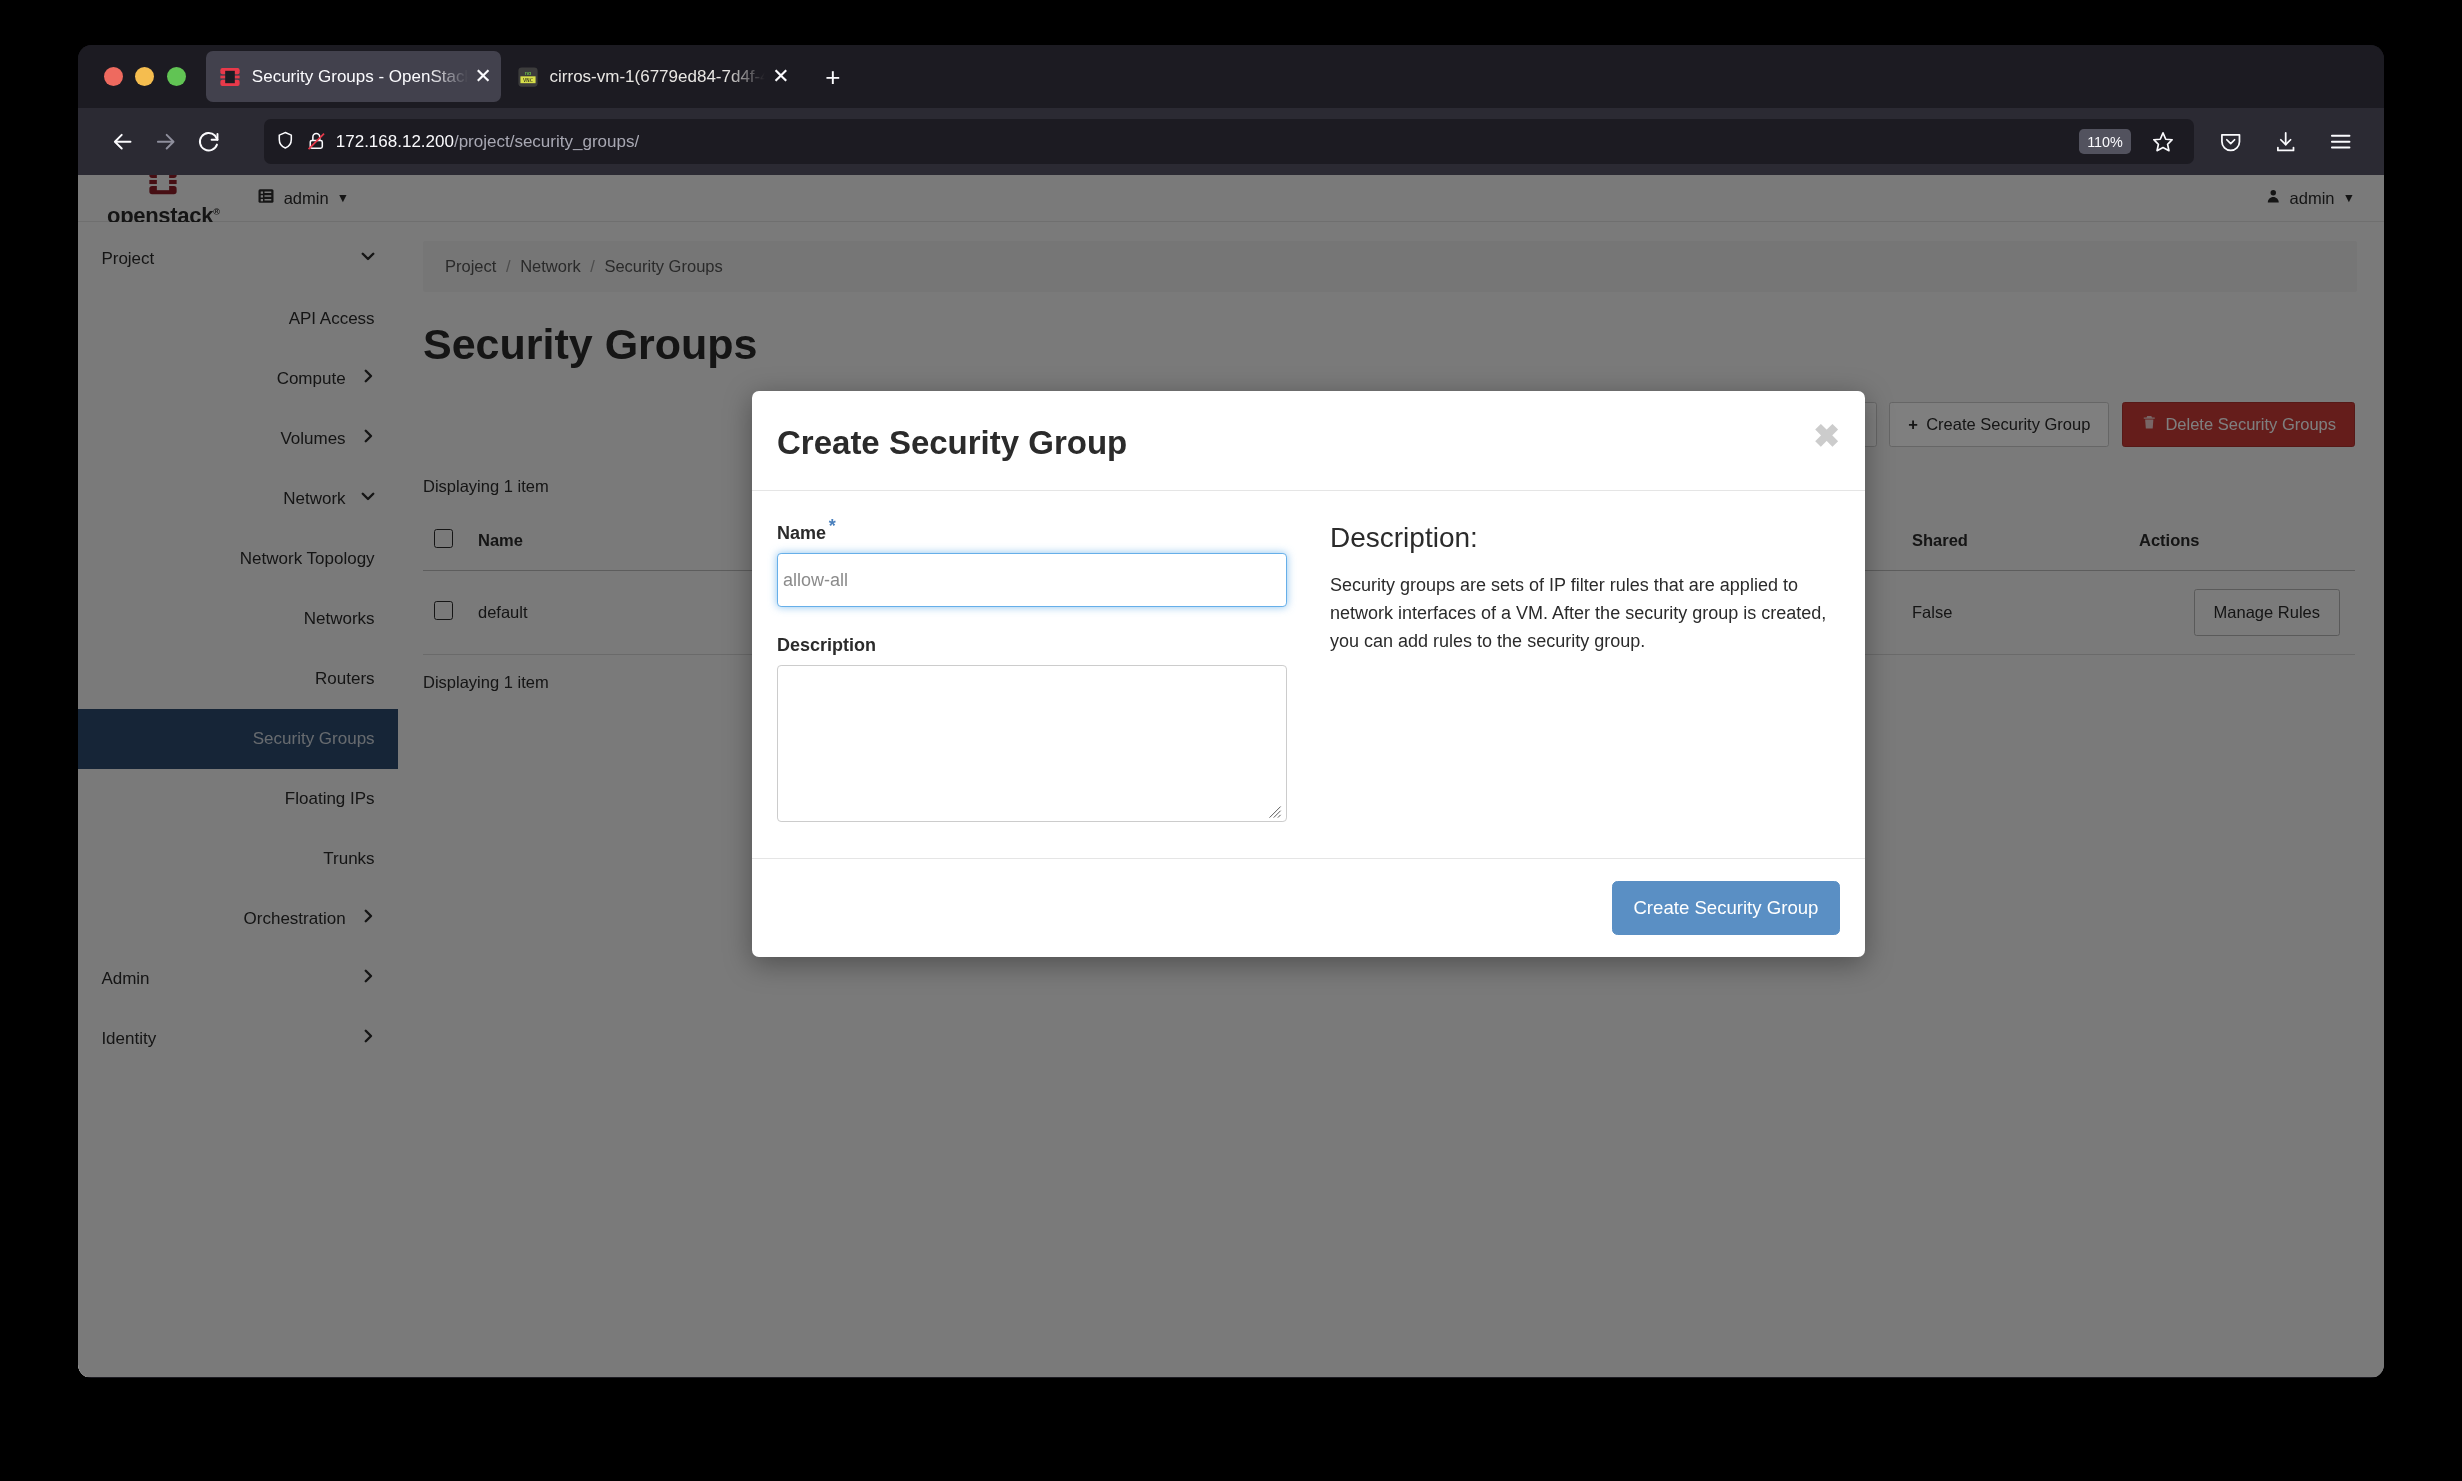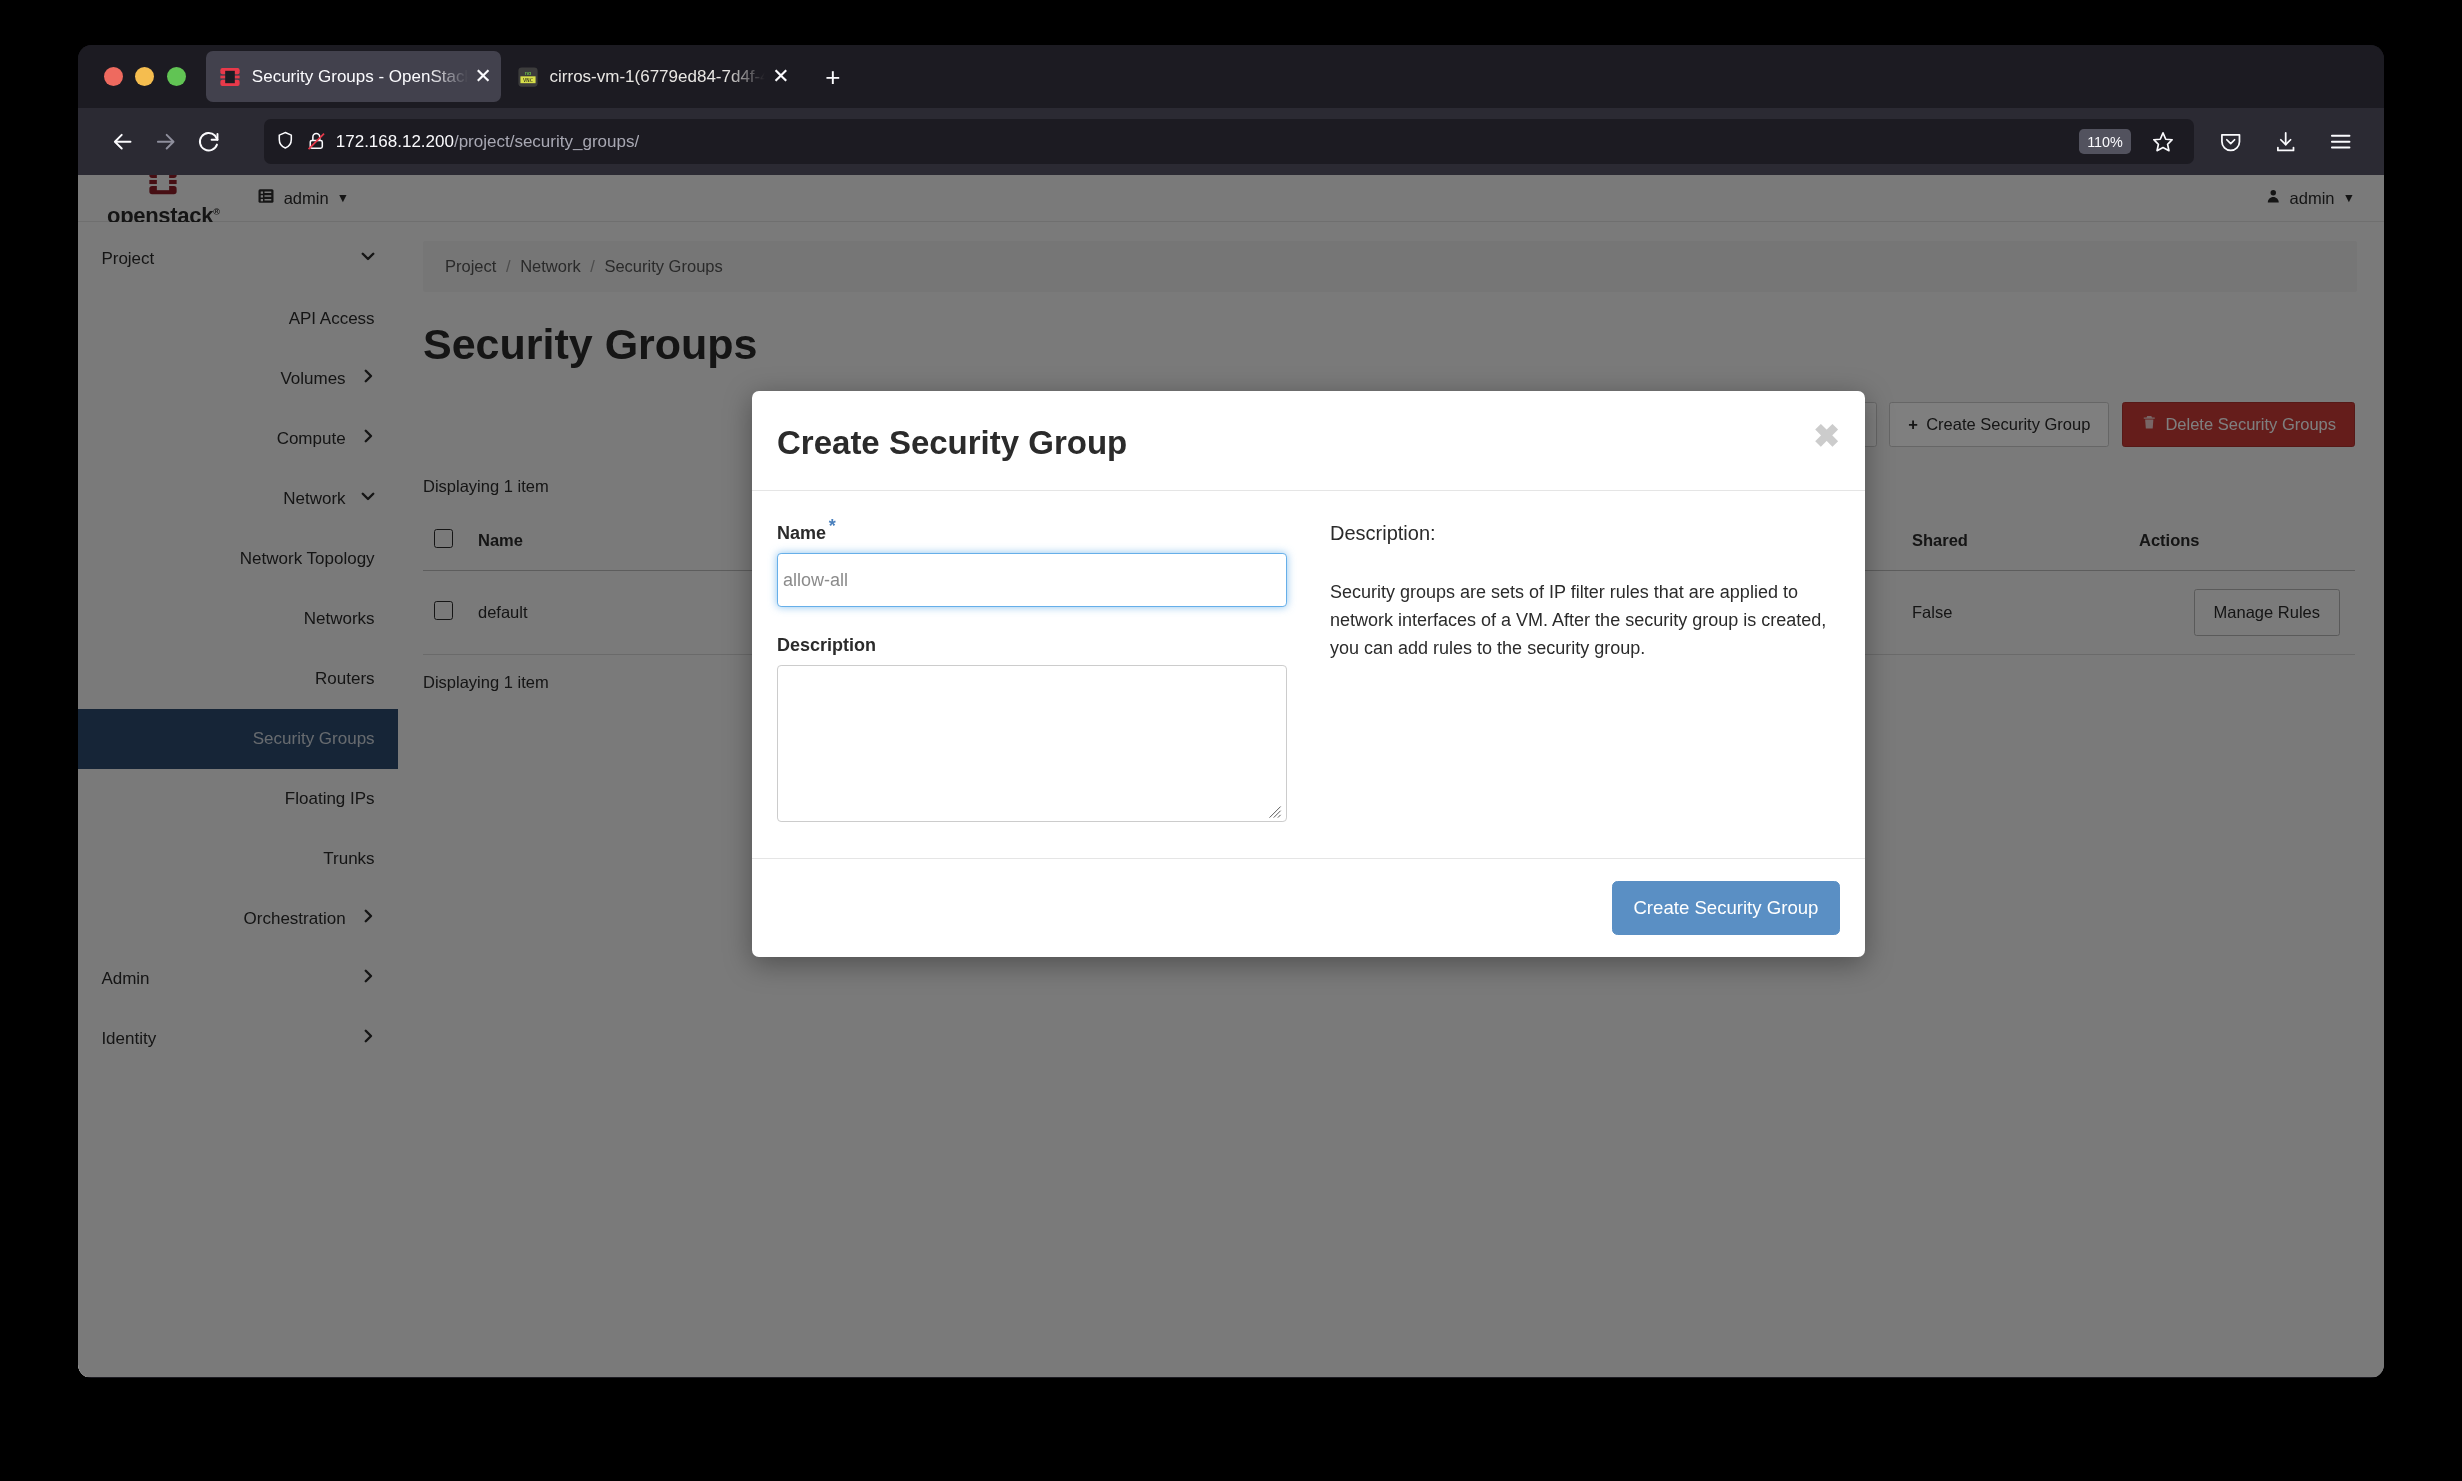--- a/index.html
+++ b/index.html
@@ -295,21 +295,21 @@
     width: 510px; height: 157px;
     border: 0.7px solid #cccccc; border-radius: 4.1px;
     background: #fff;
     position: relative;
   }
   #resize-grip {
     position: absolute; right: 4.1px; bottom: 2.7px;
     width: 18px; height: 18px;
   }
   #desc-col { flex: 1 1 auto; padding-top: 6.9px; }
-  #desc-heading { font-size: 20px; font-weight: 400; color: #2b2b2b; margin-bottom: 34px; }
+  #desc-heading { font-size: 28px; font-weight: 400; color: #2b2b2b; margin-bottom: 18px; }
   #desc-text { font-size: 18px; line-height: 1.55; color: #2b2b2b; }
   #modal-footer {
     border-top: 0.7px solid #e5e5e5;
     padding: 22px 25px;
     display: flex; justify-content: flex-end;
   }
   #submit-button {
     background: #5a8fc4; color: #fff;
     border: 0.7px solid #5a8fc4; border-radius: 5.5px;
     height: 54px; padding: 0 20.6px;
@@ -475,29 +475,29 @@
           <span class="chev">
             <svg width="18" height="18" viewBox="0 0 24 24" fill="none" stroke="#2b2b2b" stroke-width="3.2" stroke-linecap="round" stroke-linejoin="round">
                 <polyline points="5 9 12 16 19 9"></polyline>
               </svg>
           </span>
         </div>
         <div class="nav-item lvl2">
           <span class="label">API Access</span>
         </div>
         <div class="nav-item lvl1">
-          <span class="label">Volumes</span>
+          <span class="label">Compute</span>
           <span class="chev">
             <svg width="18" height="18" viewBox="0 0 24 24" fill="none" stroke="#2b2b2b" stroke-width="3.2" stroke-linecap="round" stroke-linejoin="round">
                 <polyline points="9 5 16 12 9 19"></polyline>
               </svg>
           </span>
         </div>
         <div class="nav-item lvl1">
-          <span class="label">Compute</span>
+          <span class="label">Volumes</span>
           <span class="chev">
             <svg width="18" height="18" viewBox="0 0 24 24" fill="none" stroke="#2b2b2b" stroke-width="3.2" stroke-linecap="round" stroke-linejoin="round">
                 <polyline points="9 5 16 12 9 19"></polyline>
               </svg>
           </span>
         </div>
         <div class="nav-item lvl1">
           <span class="label">Network</span>
           <span class="chev">
             <svg width="18" height="18" viewBox="0 0 24 24" fill="none" stroke="#2b2b2b" stroke-width="3.2" stroke-linecap="round" stroke-linejoin="round">

